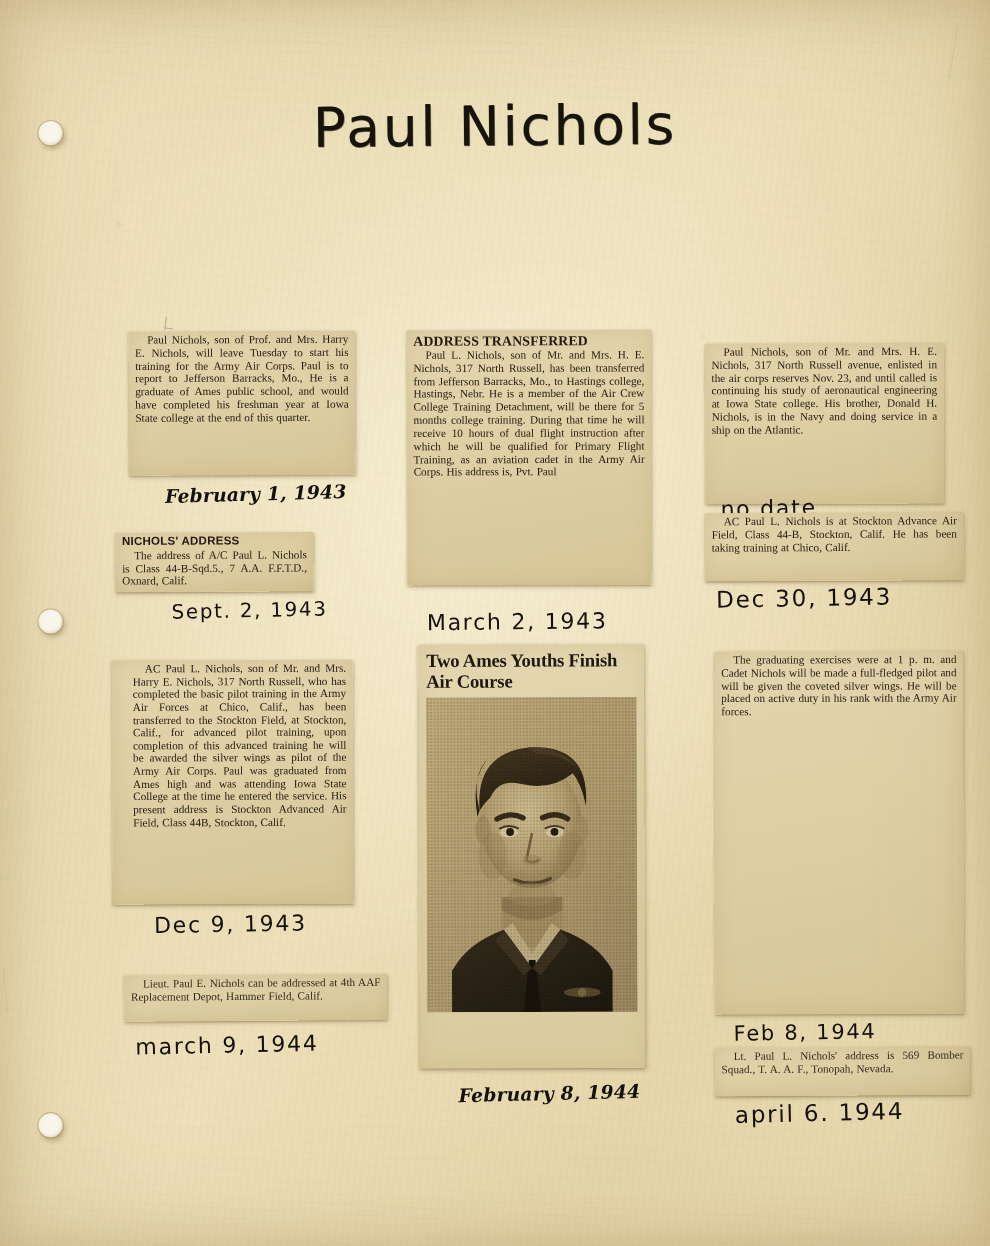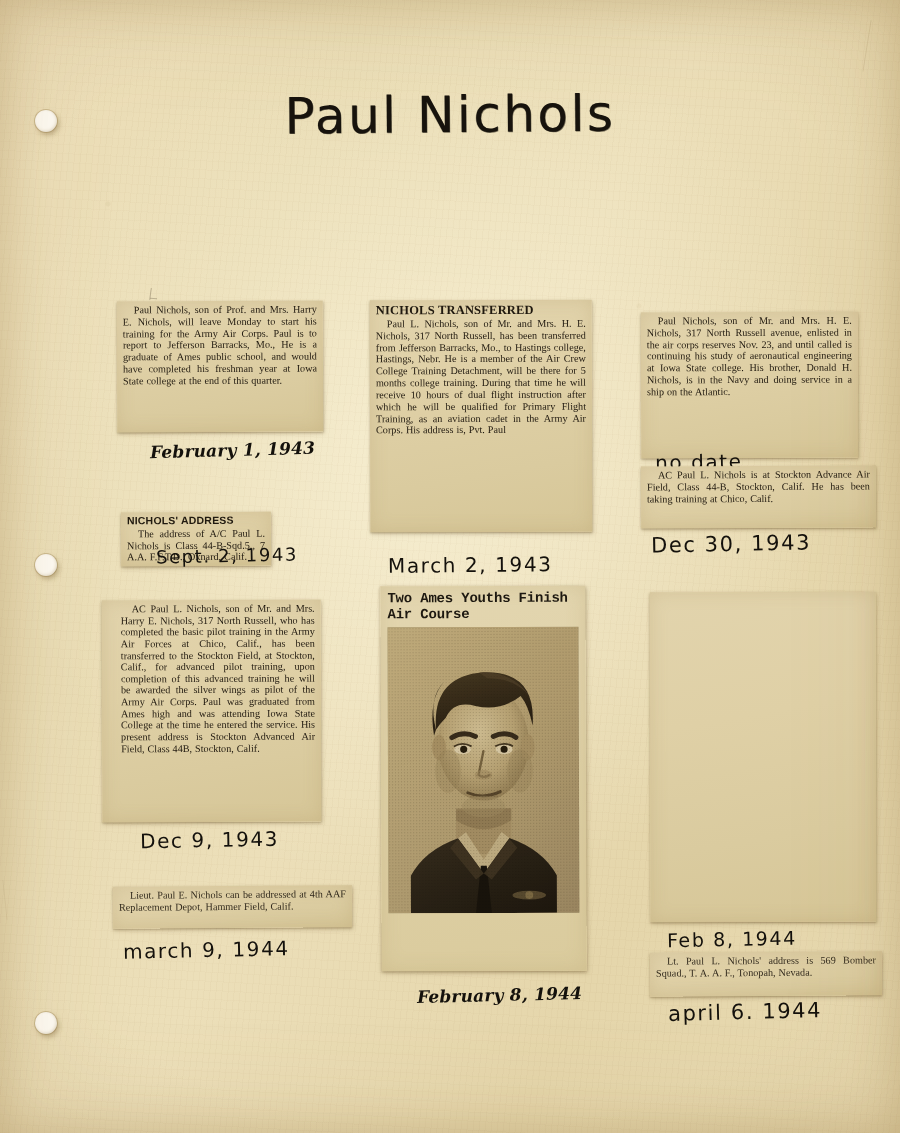--- a/index.html
+++ b/index.html
@@ -112,22 +112,22 @@
 
   
   .photoclip{
     position:absolute;
     background:linear-gradient(172deg,#e3d6b0,#dacb9d);
     box-shadow:0 1px 3px rgba(110,88,48,.45), 1px 2px 5px rgba(110,88,48,.25),
                inset 0 0 20px rgba(166,138,86,.2);
     box-sizing:border-box;padding:5px 7px 6px 7px;
   }
   .photohead{
-    font-family:Liberation Mono, monospace;
-    font-size:14px;line-height:1.12;font-weight:700;
+    font-family:Liberation Serif, serif;
+    font-size:17px;line-height:1.12;font-weight:700;
     color:#1d1810;letter-spacing:-.2px;margin-bottom:5px;
   }
   .portrait{
     position:relative;width:100%;height:286px;overflow:hidden;
     background:#a99a73;
   }
   .portrait svg{display:block;width:100%;height:100%;}
   .halftone{
     position:absolute;inset:0;pointer-events:none;
     background-image:radial-gradient(circle, rgba(60,48,28,.35) 0 .6px, transparent .9px);
@@ -154,42 +154,42 @@
   <div class="crease" style="left:866px;top:20px;width:2px;height:52px;transform:rotate(9deg);opacity:.45;"></div>
   <div class="crease" style="left:4px;top:880px;width:2px;height:40px;transform:rotate(-6deg);opacity:.3;"></div>
 
   <div class="hole" style="left:35px;top:110px;"></div>
   <div class="hole" style="left:35px;top:554px;"></div>
   <div class="hole" style="left:35px;top:1012px;"></div>
 
   <div class="title">Paul Nichols</div>
 
   <div class="clip" style="left:117px;top:301px;width:206px;height:131px;transform:rotate(-.25deg);">
-    <p>Paul Nichols, son of Prof. and Mrs. Harry E. Nichols, will leave Monday to start his training for the Army Air Corps. Paul is to report to Jefferson Barracks, Mo., He is a graduate of Ames public school, and would have completed his freshman year at Iowa State college at the end of this quarter.</p>
+    <p>Paul Nichols, son of Prof. and Mrs. Harry E. Nichols, will leave Tuesday to start his training for the Army Air Corps. Paul is to report to Jefferson Barracks, Mo., He is a graduate of Ames public school, and would have completed his freshman year at Iowa State college at the end of this quarter.</p>
   </div>
   <div class="hand cursive" style="left:150px;top:440px;font-size:17px;transform:rotate(-1.6deg);">February 1, 1943</div>
 
-  <div class="clip" style="left:121px;top:484px;width:150px;height:54px;transform:rotate(-.3deg);margin-top:28px;">
+  <div class="clip" style="left:105px;top:484px;width:180px;height:54px;transform:rotate(-.3deg);">
     <div class="hd" style="font-family:'Liberation Sans',sans-serif;font-size:10.5px;">NICHOLS' ADDRESS</div>
     <p>The address of A/C Paul L. Nichols is Class 44-B-Sqd.5., 7 A.A. F.F.T.D., Oxnard, Calif.</p>
   </div>
   <div class="hand print" style="left:156px;top:545px;font-size:18px;transform:rotate(-1.2deg);">Sept. 2, 1943</div>
 
   <div class="clip tight" style="left:102px;top:600px;width:219px;height:222px;transform:rotate(-.2deg);padding-left:19px;">
     <p>AC Paul L. Nichols, son of Mr. and Mrs. Harry E. Nichols, 317 North Russell, who has completed the basic pilot training in the Army Air Forces at Chico, Calif., has been transferred to the Stockton Field, at Stockton, Calif., for advanced pilot training, upon completion of this advanced training he will be awarded the silver wings as pilot of the Army Air Corps. Paul was graduated from Ames high and was attending Iowa State College at the time he entered the service. His present address is Stockton Advanced Air Field, Class 44B, Stockton, Calif.</p>
   </div>
   <div class="hand print" style="left:140px;top:828px;font-size:20px;transform:rotate(-1deg);">Dec 9, 1943</div>
 
   <div class="clip" style="left:113px;top:886px;width:239px;height:42px;transform:rotate(-.4deg);">
     <p class="fade">Lieut. Paul E. Nichols can be addressed at 4th AAF Replacement Depot, Hammer Field, Calif.</p>
   </div>
   <div class="hand print" style="left:123px;top:938px;font-size:20px;transform:rotate(-1.2deg);">march 9, 1944</div>
 
   <div class="clip" style="left:370px;top:300px;width:222px;height:232px;transform:rotate(-.15deg);">
-    <div class="hd" style="font-size:12.5px;">NICHOLS TRANSFERRED</div>
+    <div class="hd" style="font-size:12.5px;">ADDRESS TRANSFERRED</div>
     <p>Paul L. Nichols, son of Mr. and Mrs. H. E. Nichols, 317 North Russell, has been transferred from Jefferson Barracks, Mo., to Hastings college, Hastings, Nebr. He is a member of the Air Crew College Training Detachment, will be there for 5 months college training. During that time he will receive 10 hours of dual flight instruction after which he will be qualified for Primary Flight Training, as an aviation cadet in the Army Air Corps. His address is, Pvt. Paul</p>
   </div>
   <div class="hand print" style="left:388px;top:553px;font-size:20px;transform:rotate(-.6deg);">March 2, 1943</div>
 
   <div class="photoclip" style="left:381px;top:586px;width:205px;height:385px;transform:rotate(-.2deg);">
     <div class="photohead">Two Ames Youths Finish Air Course</div>
     <div class="portrait">
       <svg viewBox="0 0 200 290" preserveAspectRatio="xMidYMid slice" aria-hidden="true">
         <defs>
           <linearGradient id="bg" x1="0" y1="0" x2="1" y2="1">
@@ -270,20 +270,21 @@
     <p>Paul Nichols, son of Mr. and Mrs. H. E. Nichols, 317 North Russell avenue, enlisted in the air corps reserves Nov. 23, and until called is continuing his study of aeronautical engineering at Iowa State college. His brother, Donald H. Nichols, is in the Navy and doing service in a ship on the Atlantic.</p>
   </div>
   <div class="hand print" style="left:655px;top:450px;font-size:20px;transform:rotate(-1deg);">no date</div>
 
   <div class="clip" style="left:641px;top:466px;width:235px;height:62px;transform:rotate(-.25deg);">
     <p>AC Paul L. Nichols is at Stockton Advance Air Field, Class 44-B, Stockton, Calif. He has been taking training at Chico, Calif.</p>
   </div>
   <div class="hand print" style="left:651px;top:532px;font-size:21px;transform:rotate(-1.1deg);">Dec 30, 1943</div>
 
   <div class="clip" style="left:650px;top:592px;width:226px;height:330px;transform:rotate(-.15deg);">
+    <p>The graduating exercises were at 1 p. m. and Cadet Nichols will be made a full-fledged pilot and will be given the coveted silver wings. He will be placed on active duty in his rank with the Army Air forces.</p>
   </div>
   <div class="hand print" style="left:667px;top:928px;font-size:19px;transform:rotate(-1deg);">Feb 8, 1944</div>
 
   <div class="clip" style="left:650px;top:952px;width:232px;height:44px;transform:rotate(-.35deg);">
     <p class="fade">Lt. Paul L. Nichols' address is 569 Bomber Squad., T. A. A. F., Tonopah, Nevada.</p>
   </div>
   <div class="hand print" style="left:668px;top:1000px;font-size:21px;transform:rotate(-1.4deg);">april 6. 1944</div>
 
   <div class="stray" style="left:150px;top:288px;width:1.4px;height:12px;transform:rotate(8deg);opacity:.5;"></div>
   <div class="stray" style="left:150px;top:298px;width:7px;height:1.4px;transform:rotate(6deg);opacity:.5;"></div>

